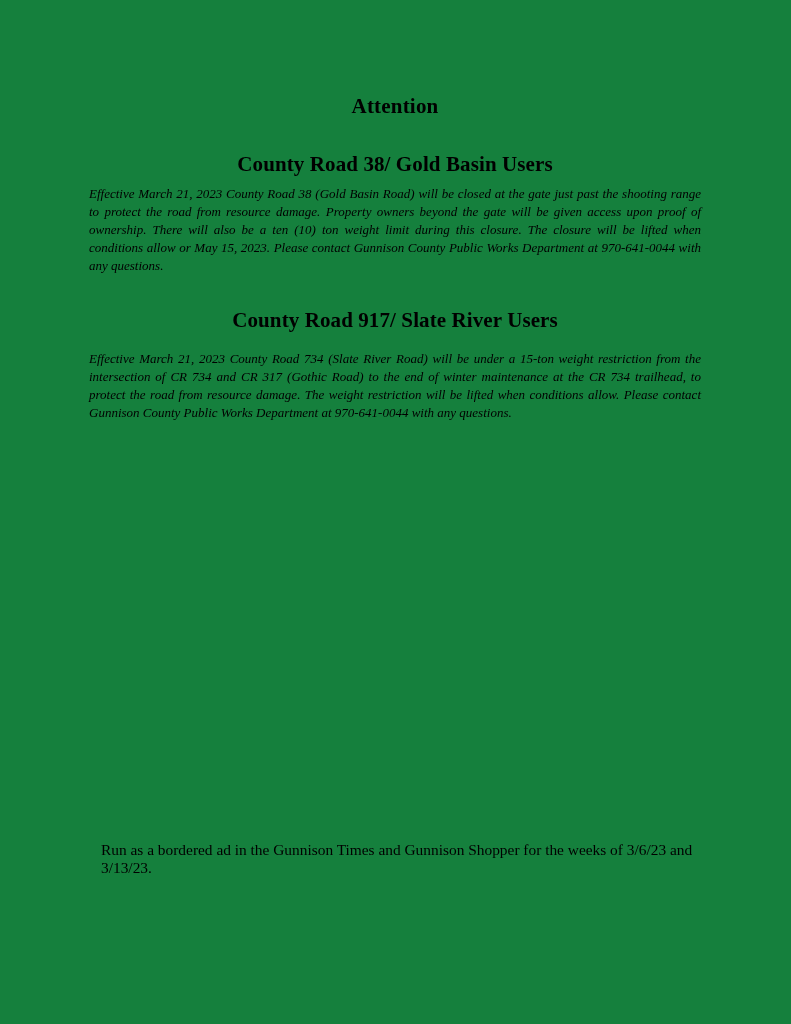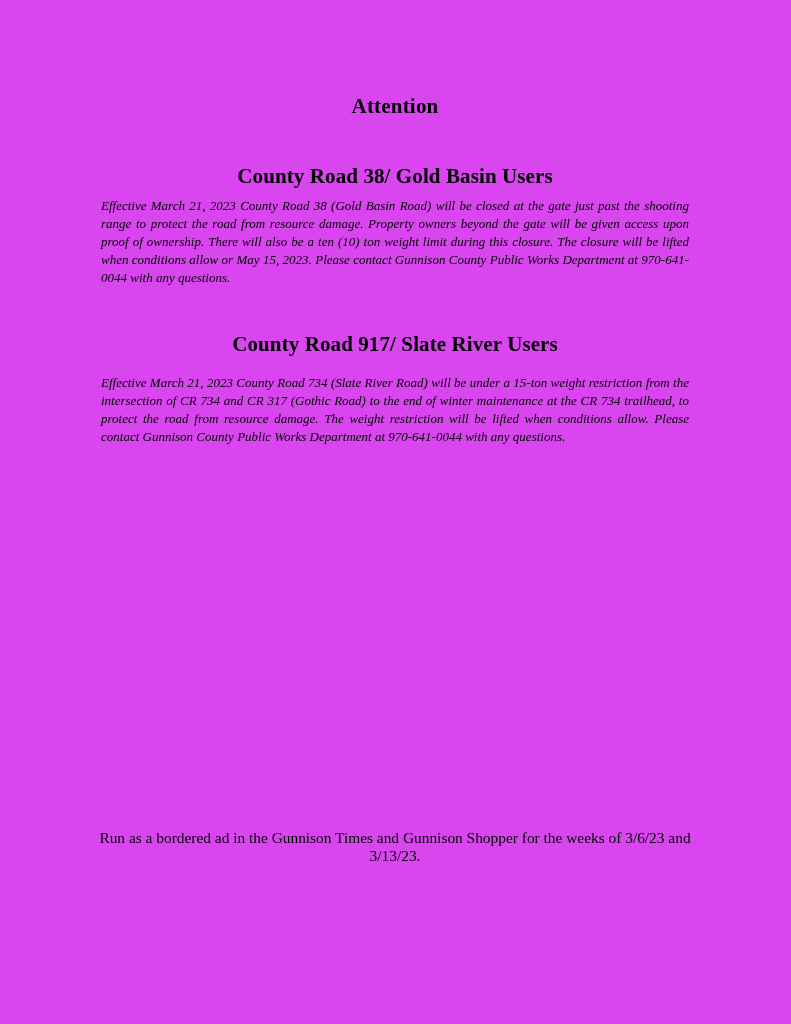--- a/index.html
+++ b/index.html
@@ -12,21 +12,21 @@
     height: 1024px;
     font-family: "Liberation Serif", "DejaVu Serif", serif;
     color: #000000;
     -webkit-font-smoothing: antialiased;
   }
 
   .page {
     position: relative;
     width: 791px;
     height: 1024px;
-    background: #d946ef;
+    background: #15803d;
     overflow: hidden;
   }
 
   .content {
     position: absolute;
     left: 89px;
     top: 0;
     width: 612px;
   }
 
@@ -34,21 +34,21 @@
     font-size: 21px;
     font-weight: bold;
     text-align: center;
     margin: 0;
     padding-top: 94px;
     line-height: 1.15;
     letter-spacing: 0.2px;
   }
 
   .section {
-    margin: 12px;
+    margin: 0;
   }
 
   .section-heading {
     font-size: 21px;
     font-weight: bold;
     text-align: center;
     margin: 0;
     line-height: 1.15;
     letter-spacing: 0.1px;
   }
@@ -69,22 +69,22 @@
   .section-1 .body-text { padding-top: 9px; }
   .section-2 .body-text { padding-top: 18px; }
 
   .footer-note {
     position: absolute;
     left: 89px;
     top: 829px;
     width: 612px;
     font-size: 15.4px;
     line-height: 18.4px;
-    text-align: center;
-    margin: 0;
+    text-align: left;
+    margin: 12px;
   }
 </style>
 </head>
 <body>
 
 <div class="page">
 
   <div class="content">
 
     <h1 class="doc-title">Attention</h1>

